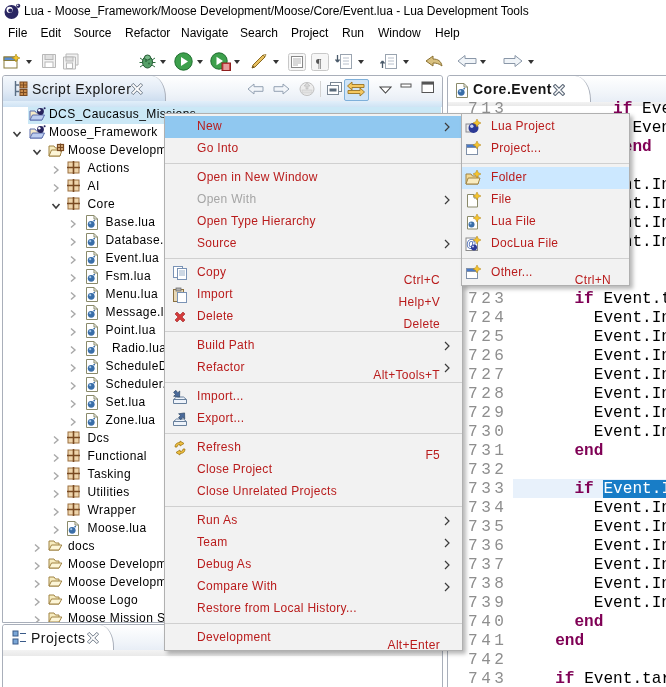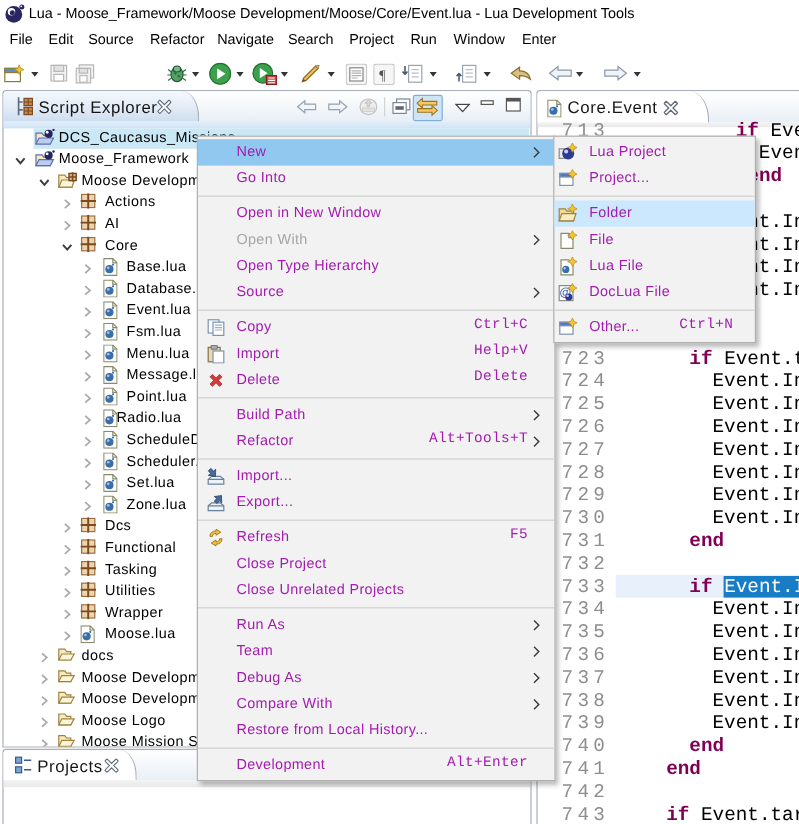--- a/index.html
+++ b/index.html
@@ -34,23 +34,23 @@
   #gutter{position:absolute;left:0;top:24.4px;width:59.5px;height:600px;
     font-family:"Liberation Mono",monospace;font-size:16.1px;line-height:19px;
     color:#8e8e8e;text-align:right;letter-spacing:3.5px;}
   #code{position:absolute;left:68.5px;top:24.4px;width:600px;height:600px;
     font-family:"Liberation Mono",monospace;font-size:16.1px;line-height:19px;color:#000;white-space:pre;}
   .kw{color:#7f0055;font-weight:bold;}
   #curline{position:absolute;left:64.5px;width:154px;height:19px;background:#e8f1fb;}
   .sel{background:#187dc7;color:#fff;}
   
   .menu{position:absolute;background:#f2f2f2;border:1px solid #b0b0b0;box-shadow:3px 3px 4px rgba(0,0,0,0.28);z-index:50;}
-  .mi{position:relative;height:22px;font-size:12px;color:#a21caf;}
+  .mi{position:relative;height:22px;font-size:12px;color:#b91c1c;}
   .mi .txt{position:absolute;left:32px;top:2.5px;white-space:nowrap;letter-spacing:0.3px;}
-  .mi .sc{position:absolute;right:22px;top:1px;letter-spacing:0.3px;font-family:Liberation Mono, monospace;}
+  .mi .sc{position:absolute;right:22px;top:11px;letter-spacing:0.3px;}
   .mi .sub{position:absolute;right:12px;top:6px;line-height:0;}
   .mi .ic{position:absolute;left:7px;top:3px;width:16px;height:16px;}
   .msep{height:7px;position:relative;}
   .msep:after{content:"";position:absolute;left:0px;right:0px;top:3px;height:1px;background:#d0d0d0;}
   .hl{background:#90c8f0;}
   .hl2{background:#cce8ff;}
   #submenu .ic{left:3px;}
   #submenu .txt{left:29px;}
   #submenu .sc{right:18px;}
   .gray{color:#a5a5a5;}
@@ -72,21 +72,21 @@
 <div class="abs" id="menubar">
   <span class="mitem" style="left:8px">File</span>
   <span class="mitem" style="left:40.5px">Edit</span>
   <span class="mitem" style="left:73.5px">Source</span>
   <span class="mitem" style="left:125px">Refactor</span>
   <span class="mitem" style="left:181px">Navigate</span>
   <span class="mitem" style="left:240px">Search</span>
   <span class="mitem" style="left:291px">Project</span>
   <span class="mitem" style="left:342px">Run</span>
   <span class="mitem" style="left:378px">Window</span>
-  <span class="mitem" style="left:435px">Enter</span>
+  <span class="mitem" style="left:435px">Help</span>
 </div>
 
 <div class="abs" id="toolbar">
 
   <svg class="tbtn" style="left:3px" width="18" height="18" viewBox="0 0 18 18">
     <rect x="1" y="4" width="13" height="11" fill="#fff" stroke="#8a7d3a"></rect>
     <rect x="1" y="4" width="13" height="3.5" fill="#5a8ed0" stroke="#8a7d3a"></rect>
     <path d="M13 1 L14.2 3.8 L17 5 L14.2 6.2 L13 9 L11.8 6.2 L9 5 L11.8 3.8 Z" fill="#f4c430" stroke="#a88a18" stroke-width="0.6"></path>
   </svg>
   <span class="darr" style="left:26px"></span>
@@ -380,21 +380,21 @@
         <span class="chev" style="left:64px;top:4px"><svg width="10" height="10" viewBox="0 0 10 10">
             <path d="M3 1.5 L7 5 L3 8.5" fill="none" stroke="#a8a8a8" stroke-width="1.4"></path>
           </svg></span>
         <span class="abs" style="left:81.5px;top:1.5px"><svg width="12" height="15" viewBox="0 0 12 15">
             <path d="M0.5 0.5 L8 0.5 L11.5 4 L11.5 14.5 L0.5 14.5 Z" fill="#fff" stroke="#8a8a6a" stroke-width="1"></path>
             <path d="M8 0.5 L8 4 L11.5 4" fill="none" stroke="#8a8a6a" stroke-width="1"></path>
             <circle cx="5.2" cy="9.3" r="3.4" fill="#3a6ea8"></circle>
             <circle cx="4.2" cy="8.2" r="1.1" fill="#9fc4e8"></circle>
             <circle cx="8.2" cy="5.6" r="0.9" fill="#3a6ea8"></circle>
           </svg></span>
-        <span class="lbl" style="left:93px">Radio.lua</span>
+        <span class="lbl" style="left:108px">Radio.lua</span>
       </div>
       <div class="trow" style="left:0;top:252.5px;right:0">
         <span class="chev" style="left:64px;top:4px"><svg width="10" height="10" viewBox="0 0 10 10">
             <path d="M3 1.5 L7 5 L3 8.5" fill="none" stroke="#a8a8a8" stroke-width="1.4"></path>
           </svg></span>
         <span class="abs" style="left:81.5px;top:1.5px"><svg width="12" height="15" viewBox="0 0 12 15">
             <path d="M0.5 0.5 L8 0.5 L11.5 4 L11.5 14.5 L0.5 14.5 Z" fill="#fff" stroke="#8a8a6a" stroke-width="1"></path>
             <path d="M8 0.5 L8 4 L11.5 4" fill="none" stroke="#8a8a6a" stroke-width="1"></path>
             <circle cx="5.2" cy="9.3" r="3.4" fill="#3a6ea8"></circle>
             <circle cx="4.2" cy="8.2" r="1.1" fill="#9fc4e8"></circle>
@@ -609,21 +609,21 @@
 <div class="panel abs" id="editor">
   <div class="tabbar" style="height:26px"></div>
   <div class="tab" id="ed-tab" style="left:0;width:142px;height:26px;border-radius:3px 16px 0 0 / 3px 24px 0 0;">
     <svg style="position:absolute;left:8px;top:7px" width="12" height="15" viewBox="0 0 12 15">
       <path d="M0.5 0.5 L8 0.5 L11.5 4 L11.5 14.5 L0.5 14.5 Z" fill="#fff" stroke="#8a8a6a" stroke-width="1"></path>
       <path d="M8 0.5 L8 4 L11.5 4" fill="none" stroke="#8a8a6a" stroke-width="1"></path>
       <circle cx="5.2" cy="9.3" r="3.4" fill="#3a6ea8"></circle>
         <circle cx="4.2" cy="8.2" r="1.1" fill="#9fc4e8"></circle>
       <circle cx="8.2" cy="5.6" r="0.9" fill="#3a6ea8"></circle>
     </svg>
-    <span class="tname" style="left:25px;top:5px;">Core.Event</span>
+    <span class="tname" style="left:25px;top:5px;font-weight:bold;">Core.Event</span>
     <svg style="position:absolute;left:105px;top:8px" width="12" height="12" viewBox="0 0 12 12">
       <path d="M2.2 0.4 L6 4.2 L9.8 0.4 L11.6 2.2 L7.8 6 L11.6 9.8 L9.8 11.6 L6 7.8 L2.2 11.6 L0.4 9.8 L4.2 6 L0.4 2.2 Z" fill="none" stroke="#5f6b7a" stroke-width="1.1"></path>
     </svg>
   </div>
   <div class="hstrip gray-strip" style="top:26px;height:4px"></div>
   <div id="curline" style="top: 402.9px;"></div>
   <pre class="abs" id="gutter">713
 714
 715
 716

